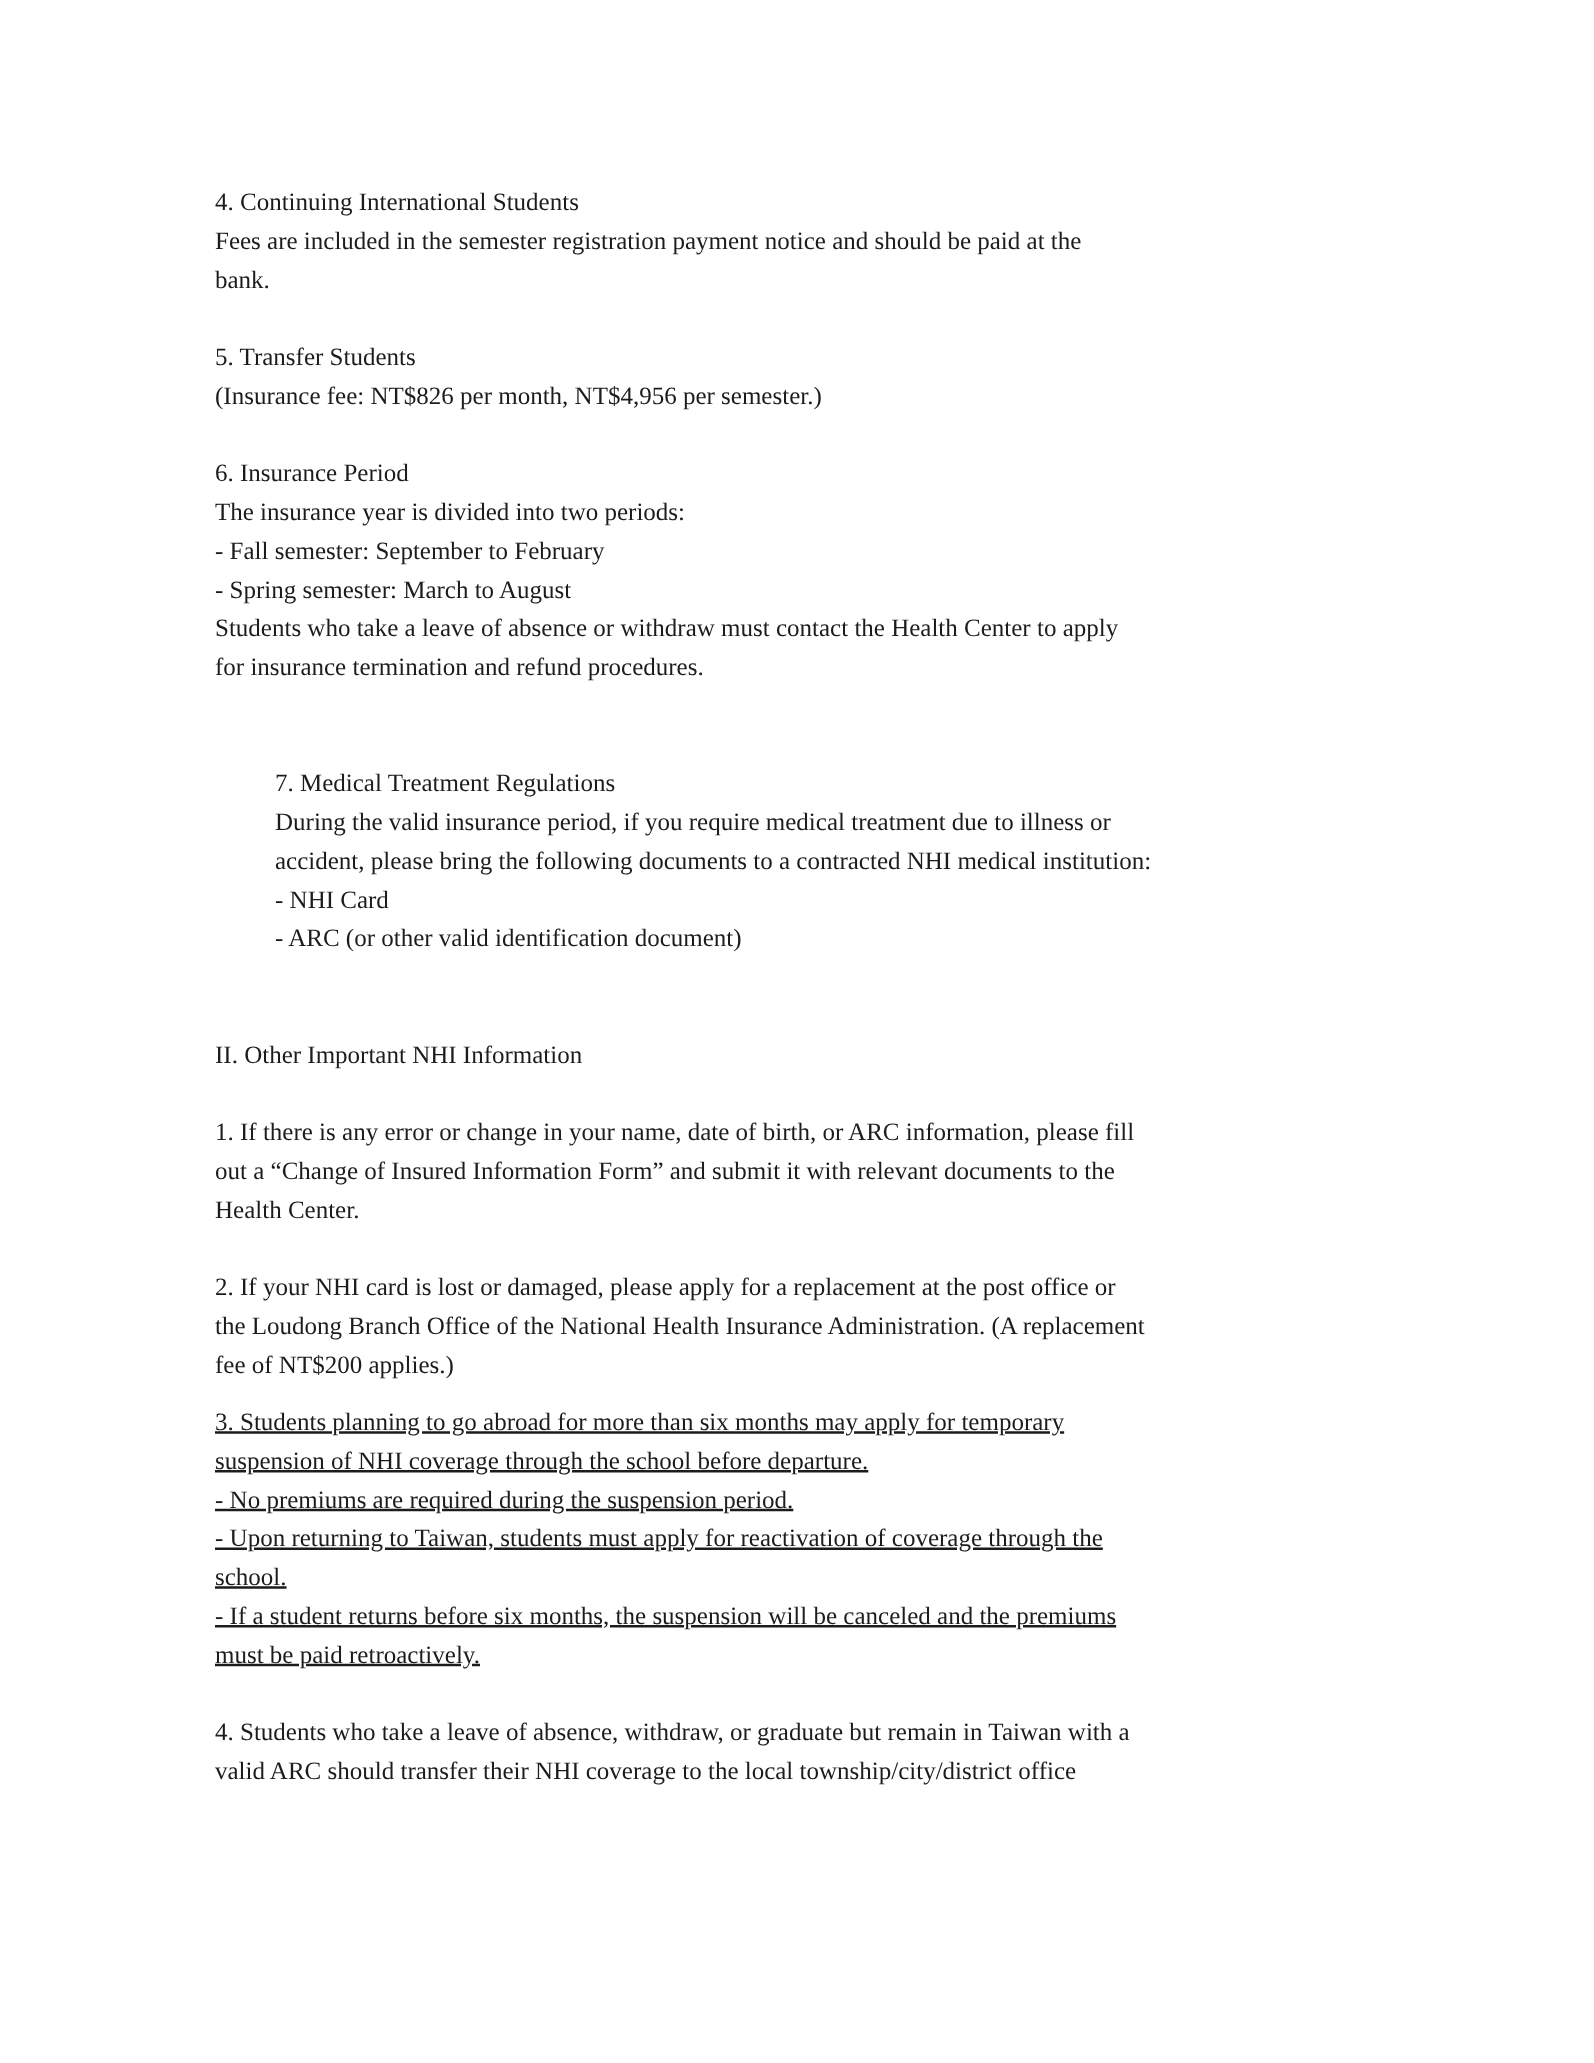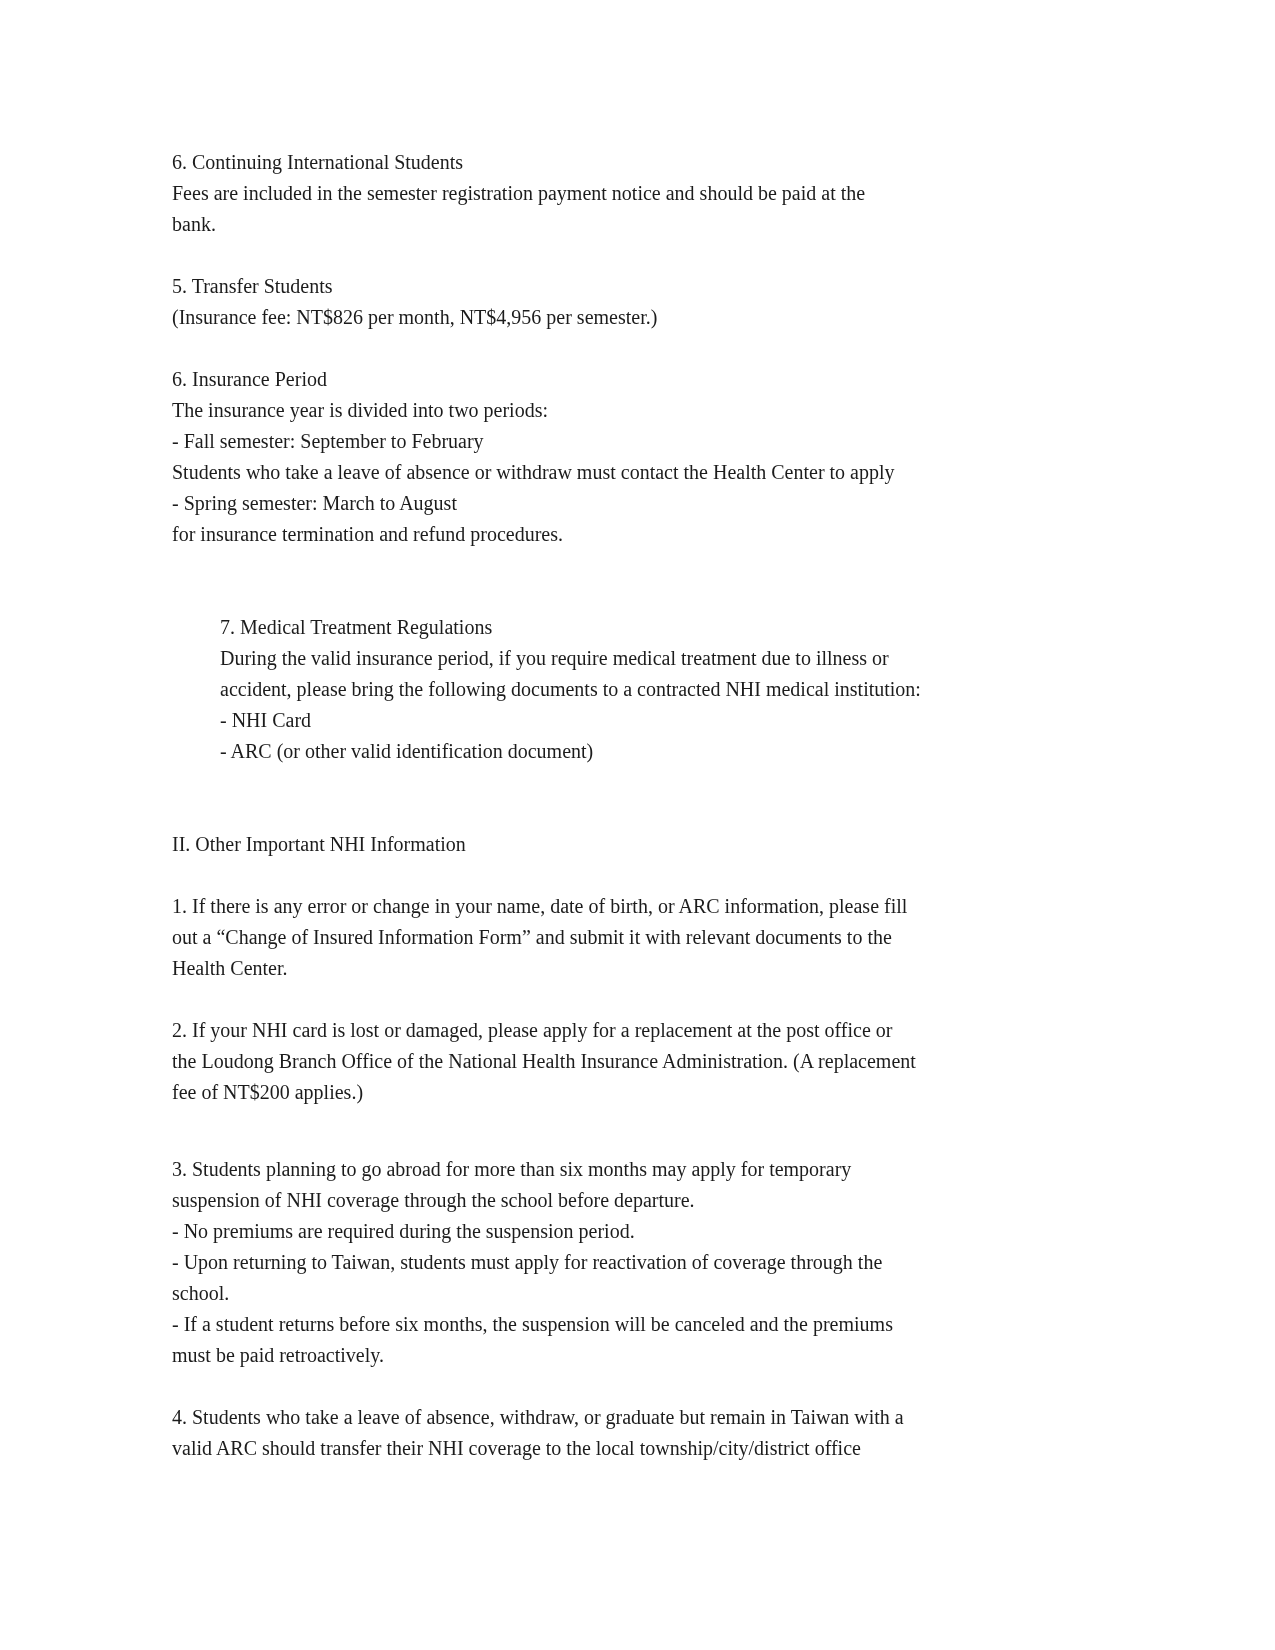--- a/index.html
+++ b/index.html
@@ -35,34 +35,34 @@
     white-space: pre;
     min-height: 31px;
   }
 </style>
 </head>
 <body>
 
 <div class="page">
   <div class="content" style="color: rgb(28, 28, 28);">
       <div class="para" style="margin-top: 0px;">
-        <div class="line">6. Continuing International Students</div>
+        <div class="line">4. Continuing International Students</div>
         <div class="line">Fees are included in the semester registration payment notice and should be paid at the</div>
         <div class="line">bank.</div>
       </div>
       <div class="para" style="margin-top: 31px;">
         <div class="line">5. Transfer Students</div>
         <div class="line">(Insurance fee: NT$826 per month, NT$4,956 per semester.)</div>
       </div>
       <div class="para" style="margin-top: 31px;">
         <div class="line">6. Insurance Period</div>
         <div class="line">The insurance year is divided into two periods:</div>
         <div class="line">- Fall semester: September to February</div>
+        <div class="line">- Spring semester: March to August</div>
         <div class="line">Students who take a leave of absence or withdraw must contact the Health Center to apply</div>
-        <div class="line">- Spring semester: March to August</div>
         <div class="line">for insurance termination and refund procedures.</div>
       </div>
       <div class="para" style="margin-top: 62px; margin-left: 48px;">
         <div class="line">7. Medical Treatment Regulations</div>
         <div class="line">During the valid insurance period, if you require medical treatment due to illness or</div>
         <div class="line">accident, please bring the following documents to a contracted NHI medical institution:</div>
         <div class="line">- NHI Card</div>
         <div class="line">- ARC (or other valid identification document)</div>
       </div>
       <div class="para" style="margin-top: 62px;">
@@ -71,21 +71,21 @@
       <div class="para" style="margin-top: 31px;">
         <div class="line">1. If there is any error or change in your name, date of birth, or ARC information, please fill</div>
         <div class="line">out a “Change of Insured Information Form” and submit it with relevant documents to the</div>
         <div class="line">Health Center.</div>
       </div>
       <div class="para" style="margin-top: 31px;">
         <div class="line">2. If your NHI card is lost or damaged, please apply for a replacement at the post office or</div>
         <div class="line">the Loudong Branch Office of the National Health Insurance Administration. (A replacement</div>
         <div class="line">fee of NT$200 applies.)</div>
       </div>
-      <div class="para" style="margin-top: 46px;">
+      <div class="para" style="margin-top: 15px; text-decoration: underline;">
         <div class="line">3. Students planning to go abroad for more than six months may apply for temporary</div>
         <div class="line">suspension of NHI coverage through the school before departure.</div>
         <div class="line">- No premiums are required during the suspension period.</div>
         <div class="line">- Upon returning to Taiwan, students must apply for reactivation of coverage through the</div>
         <div class="line">school.</div>
         <div class="line">- If a student returns before six months, the suspension will be canceled and the premiums</div>
         <div class="line">must be paid retroactively.</div>
       </div>
       <div class="para" style="margin-top: 31px;">
         <div class="line">4. Students who take a leave of absence, withdraw, or graduate but remain in Taiwan with a</div>

